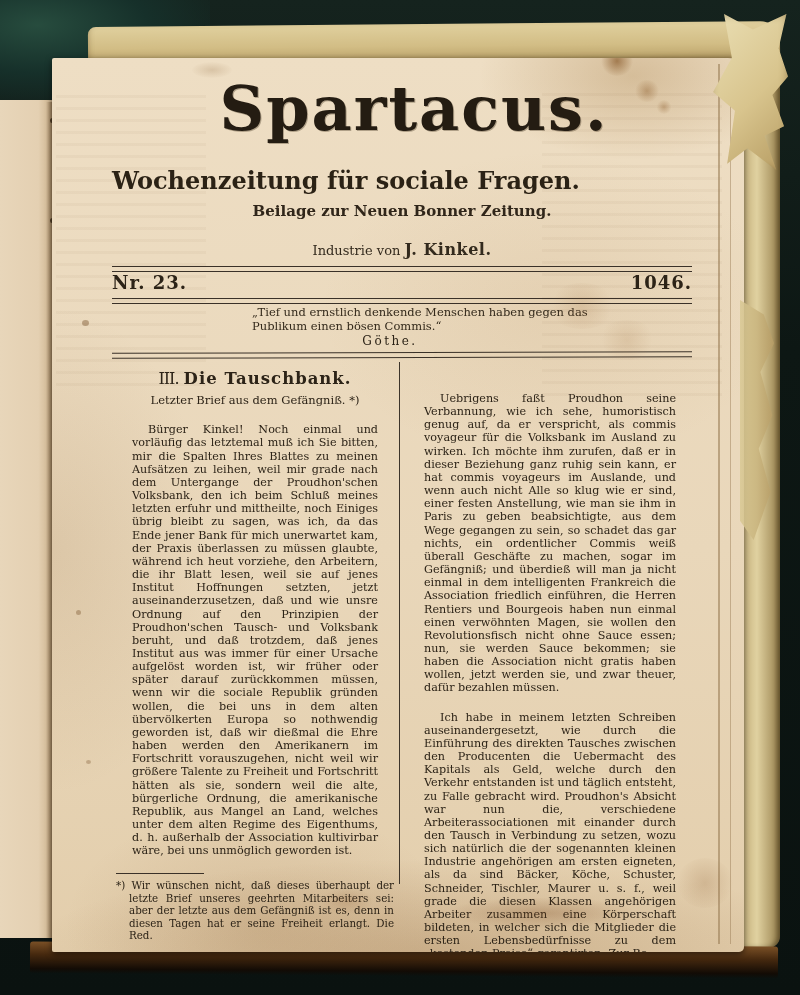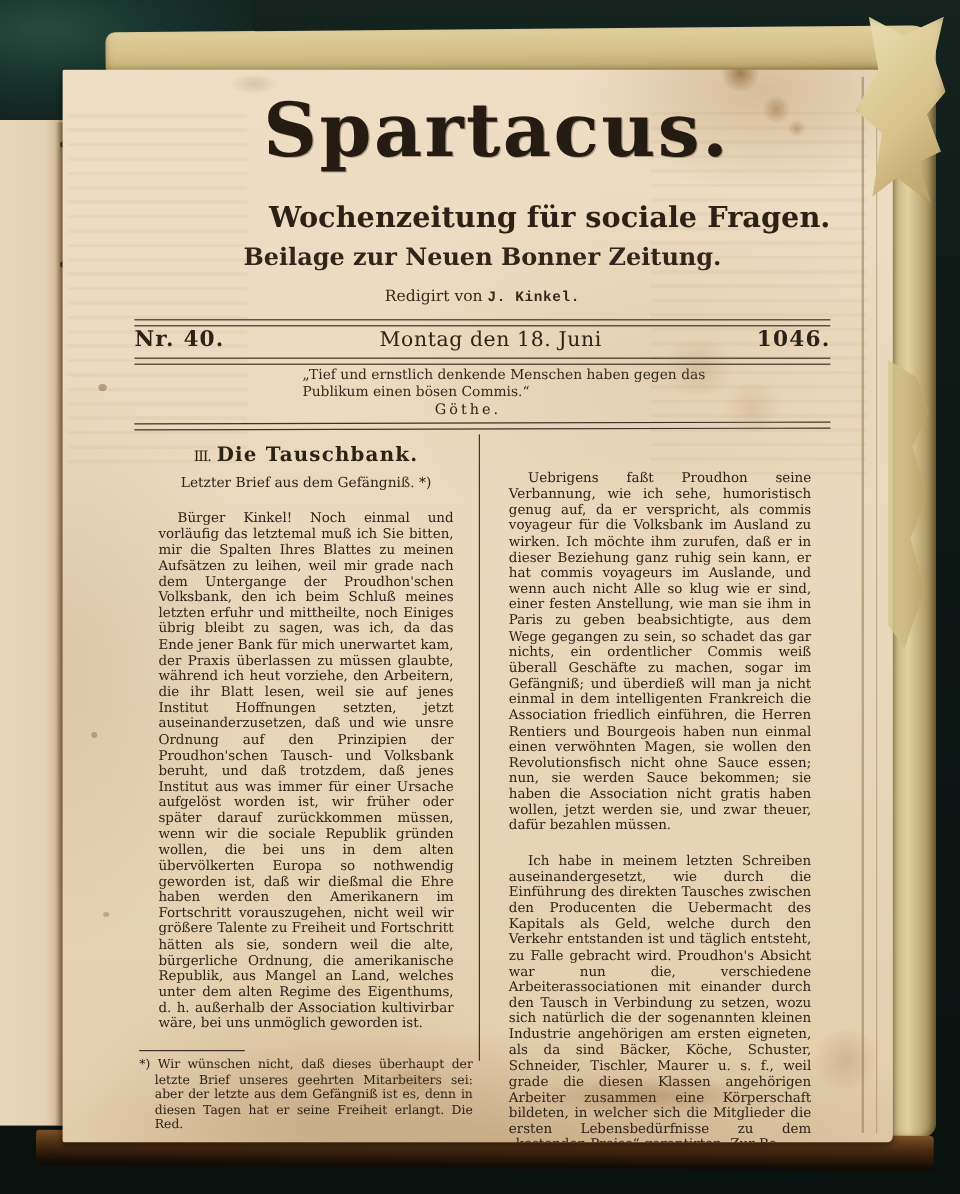--- a/index.html
+++ b/index.html
@@ -50,37 +50,37 @@
     box-shadow:0 2px 6px rgba(0,0,0,.55);
     color:#2c2317;}
   .page::after{content:"";position:absolute;top:6px;bottom:8px;left:666px;width:10px;
     border-left:2px solid rgba(150,120,80,.55);border-right:1px solid rgba(150,120,80,.45);}
   .ghost{position:absolute;opacity:.5;pointer-events:none;
     background:repeating-linear-gradient(180deg,transparent 0 9px,rgba(125,92,58,.10) 9px 12px);}
   .stain{position:absolute;border-radius:50%;pointer-events:none;z-index:6;}
   .m-title{left:72px;top:14px;width:580px;text-align:center;
     font-size:62px;font-weight:bold;letter-spacing:2px;color:#241c12;
     text-shadow:1px 1px 0 rgba(60,45,25,.35);}
-  .m-sub1{left:60px;top:108px;width:580px;text-align:right;font-size:24px;font-weight:bold;color:#2b2215;}
-  .m-sub2{left:60px;top:144px;width:580px;text-align:center;font-size:20px;font-weight:bold;color:#30261a;}
+  .m-sub1{left:60px;top:108px;width:580px;text-align:left;font-size:24px;font-weight:bold;color:#2b2215;}
+  .m-sub2{left:60px;top:144px;width:580px;text-align:center;font-size:15px;font-weight:bold;color:#30261a;}
   .m-editor{left:60px;top:182px;width:580px;text-align:center;font-size:13px;color:#332a1d;}
-  .m-editor .ed-name{font-weight:bold;font-size:12px;letter-spacing:.5px;font-family:Liberation Mono, monospace;}
+  .m-editor .ed-name{font-weight:bold;font-size:16px;letter-spacing:.5px;}
   .rule{left:60px;width:580px;height:4px;border-top:1.4px solid #3a3128;border-bottom:1.2px solid #3a3128;}
   .rule.thick{border-top-width:1.8px;border-bottom-width:1.6px;transform:rotate(-0.15deg);}
   .dateline{left:60px;top:214px;width:580px;display:flex;justify-content:space-between;align-items:baseline;font-size:17px;}
   .dl-issue,.dl-year{font-weight:bold;font-size:18px;letter-spacing:1px;}
   .dl-date{letter-spacing:.5px;}
   .motto{left:200px;top:248px;width:340px;font-size:11.5px;line-height:13.5px;color:#33291b;}
   .motto-attr{left:278px;top:276px;width:120px;text-align:center;font-size:12px;letter-spacing:2.5px;}
   .col-divider{left:347px;top:304px;width:1px;height:522px;background:#3c342a;}
   .col{font-size:11.2px;line-height:13.15px;text-align:justify;}
   .col-left{left:64px;top:314px;width:278px;}
   .col-right{left:356px;top:318px;width:284px;}
   .art-head{text-align:center;font-size:16px;margin:0 0 9px 0;}
-  .art-num{font-size:12px;letter-spacing:-1px;}
+  .art-num{font-size:16px;letter-spacing:-1px;}
   .art-title{font-weight:bold;font-size:16.5px;letter-spacing:1px;}
   .art-sub{text-align:center;font-size:11.5px;margin:0 0 12px 0;}
   .body-p{text-indent:16px;margin:16px;}
   .fn-rule{width:88px;border-top:1.2px solid #3a3128;margin:7px 0 5px 0;}
   .footnote{font-size:10.3px;line-height:12.4px;padding-left:13px;text-indent:-13px;text-align:justify;}
   .p2{margin-top:3px;}
 </style>
 </head>
 <body>
 
@@ -97,28 +97,27 @@
 
 <div class="abs page">
 
   <div class="ghost" style="left:4px;top:28px;width:150px;height:300px;"></div>
   <div class="ghost" style="left:490px;top:26px;width:180px;height:320px;"></div>
 
   <div class="abs m-title">Spartacus.</div>
   <div class="abs m-sub1">Wochenzeitung für sociale Fragen.</div>
   <div class="abs m-sub2">Beilage zur Neuen Bonner Zeitung.</div>
   <div class="abs m-editor">
-    <span>Redigirt von</span>
+    <span>Industrie von</span>
     <span class="ed-name">J. Kinkel.</span>
   </div>
 
   <div class="abs rule" style="top:208px;"></div>
   <div class="abs dateline">
-    <span class="dl-issue">Nr. 40.</span>
-    <span class="dl-date">Montag den 18. Juni</span>
+    <span class="dl-issue">Nr. 23.</span>
     <span class="dl-year">1046.</span>
   </div>
   <div class="abs rule" style="top:240px;"></div>
 
   <div class="abs motto">
     <div>„Tief und ernstlich denkende Menschen haben gegen das</div>
     <div>Publikum einen bösen Commis.“</div>
   </div>
   <div class="abs motto-attr">Göthe.</div>
   <div class="abs rule thick" style="top:294px;"></div>

